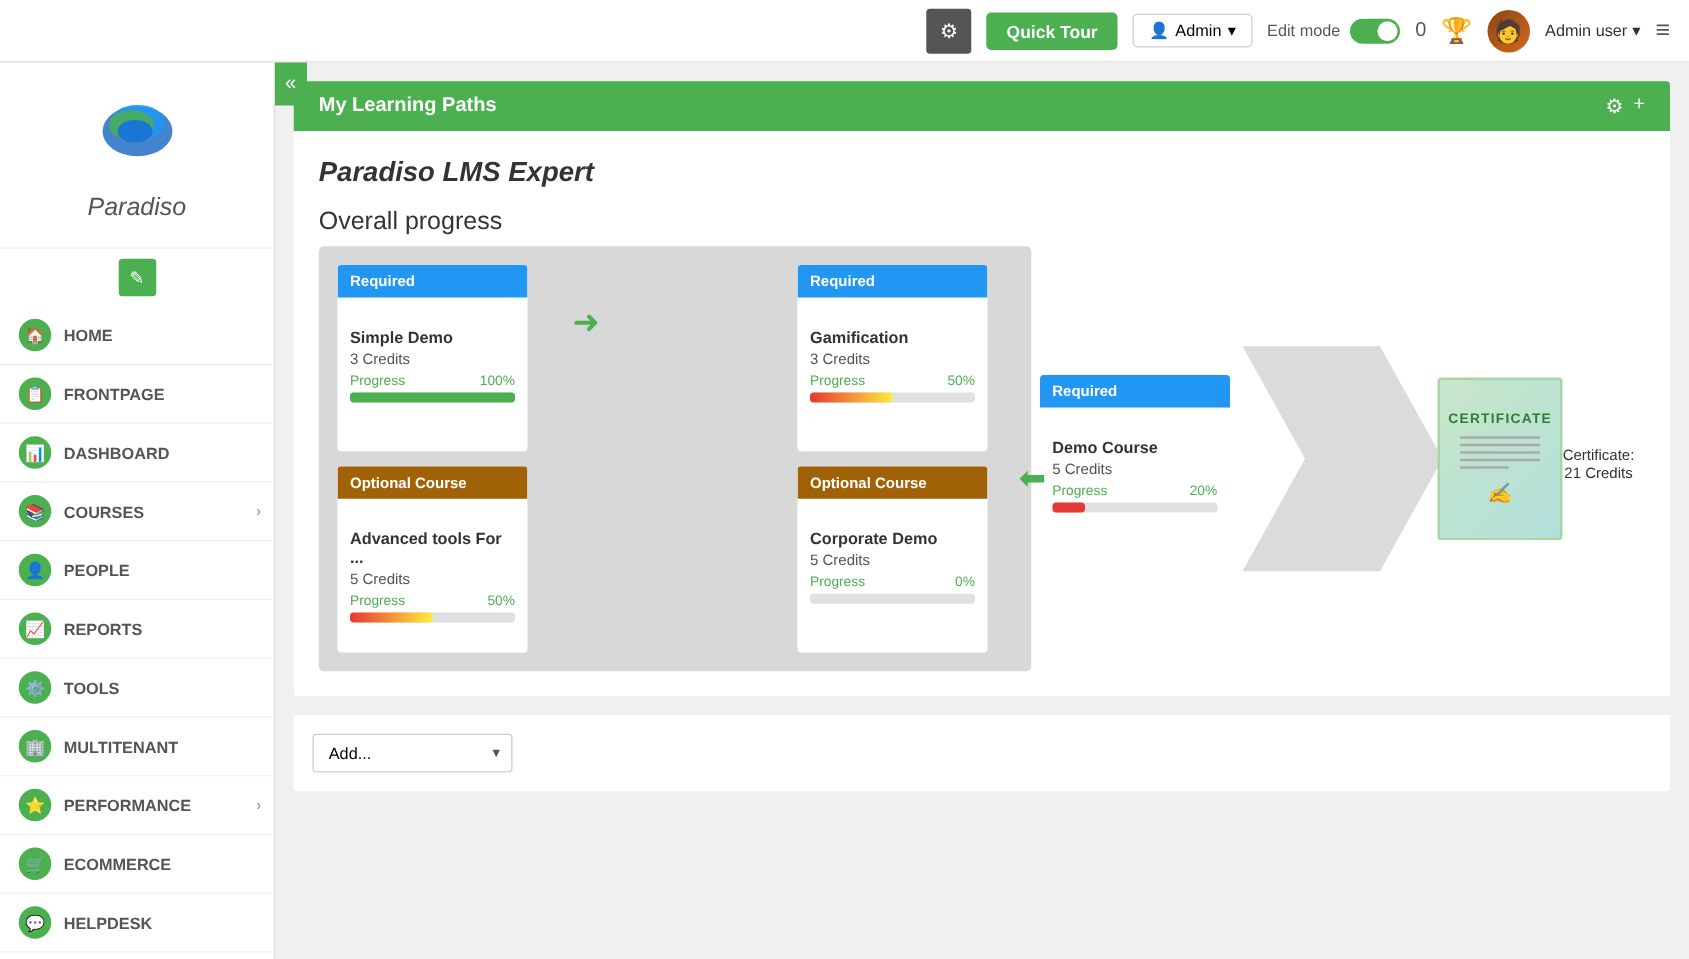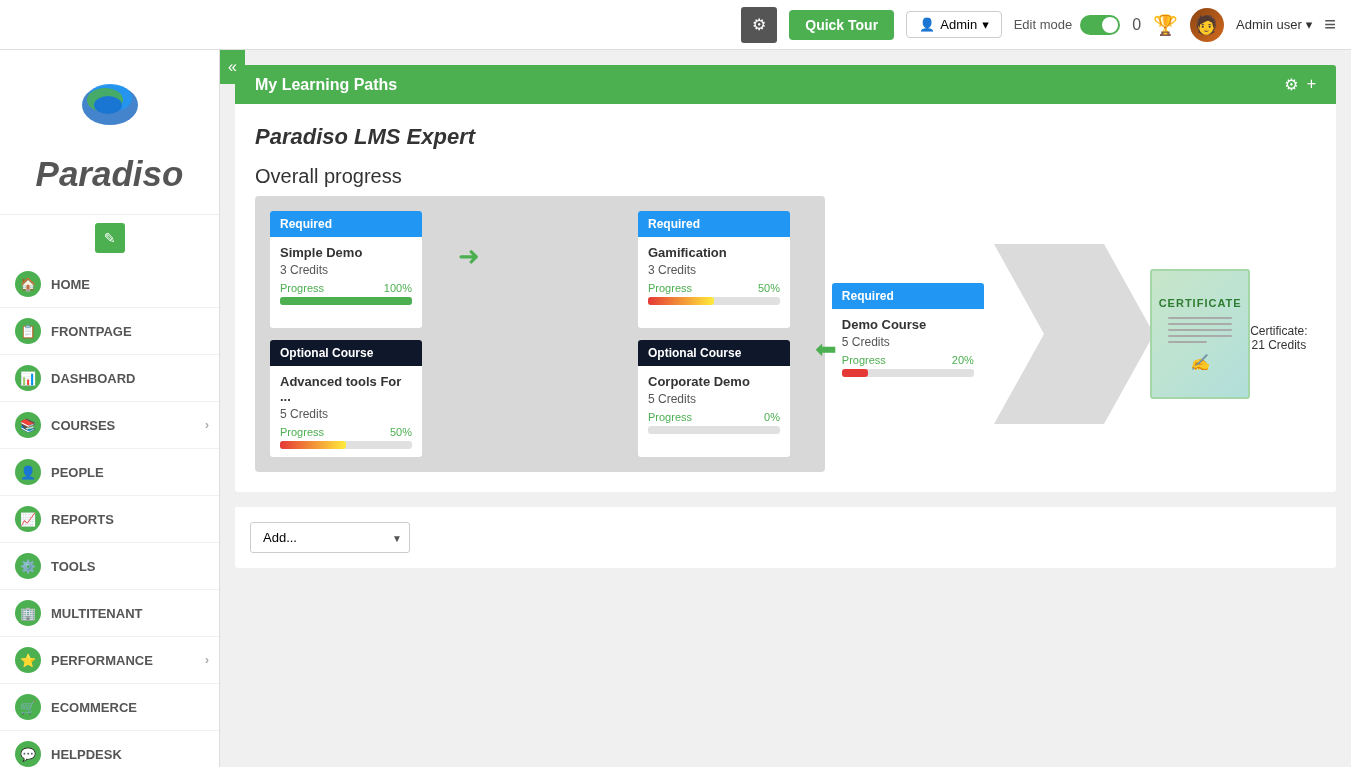--- a/index.html
+++ b/index.html
@@ -115,24 +115,23 @@
       position: fixed;
       top: 50px; left: 0; bottom: 0;
       z-index: 50;
     }
     .sidebar-logo {
       padding: 20px 15px;
       text-align: center;
       border-bottom: 1px solid #eee;
     }
     .logo-text {
-      font-size: 35px;
+      font-size: 20px;
       color: #555;
       font-style: italic;
-      font-weight: bold;
     }
     .sidebar-edit-btn {
       width: 30px; height: 30px;
       background: #4caf50;
       border: none;
       border-radius: 3px;
       cursor: pointer;
       color: #fff;
       font-size: 14px;
       display: block;
@@ -259,23 +258,23 @@
       overflow: hidden;
       width: 152px;
     }
     .card-header {
       padding: 6px 10px;
       font-size: 12px;
       font-weight: bold;
       color: #fff;
     }
     .card-header.required { background: #2196f3; }
-    .card-header.optional { background: #0f172a; }
-
-    .card-body { padding: 8px 10px; }
+    .card-header.optional { background: #a16207; }
+
+    .card-body { padding: 24px 10px; }
     .card-course-name { font-size: 13px; font-weight: bold; color: #333; margin-bottom: 3px; }
     .card-credits { font-size: 12px; color: #555; margin-bottom: 5px; }
     .card-progress-label {
       display: flex; justify-content: space-between;
       font-size: 11px; color: #4caf50; margin-bottom: 3px;
     }
     .card-progress-bar-outer {
       height: 8px;
       background: #e0e0e0;
       border-radius: 3px;

